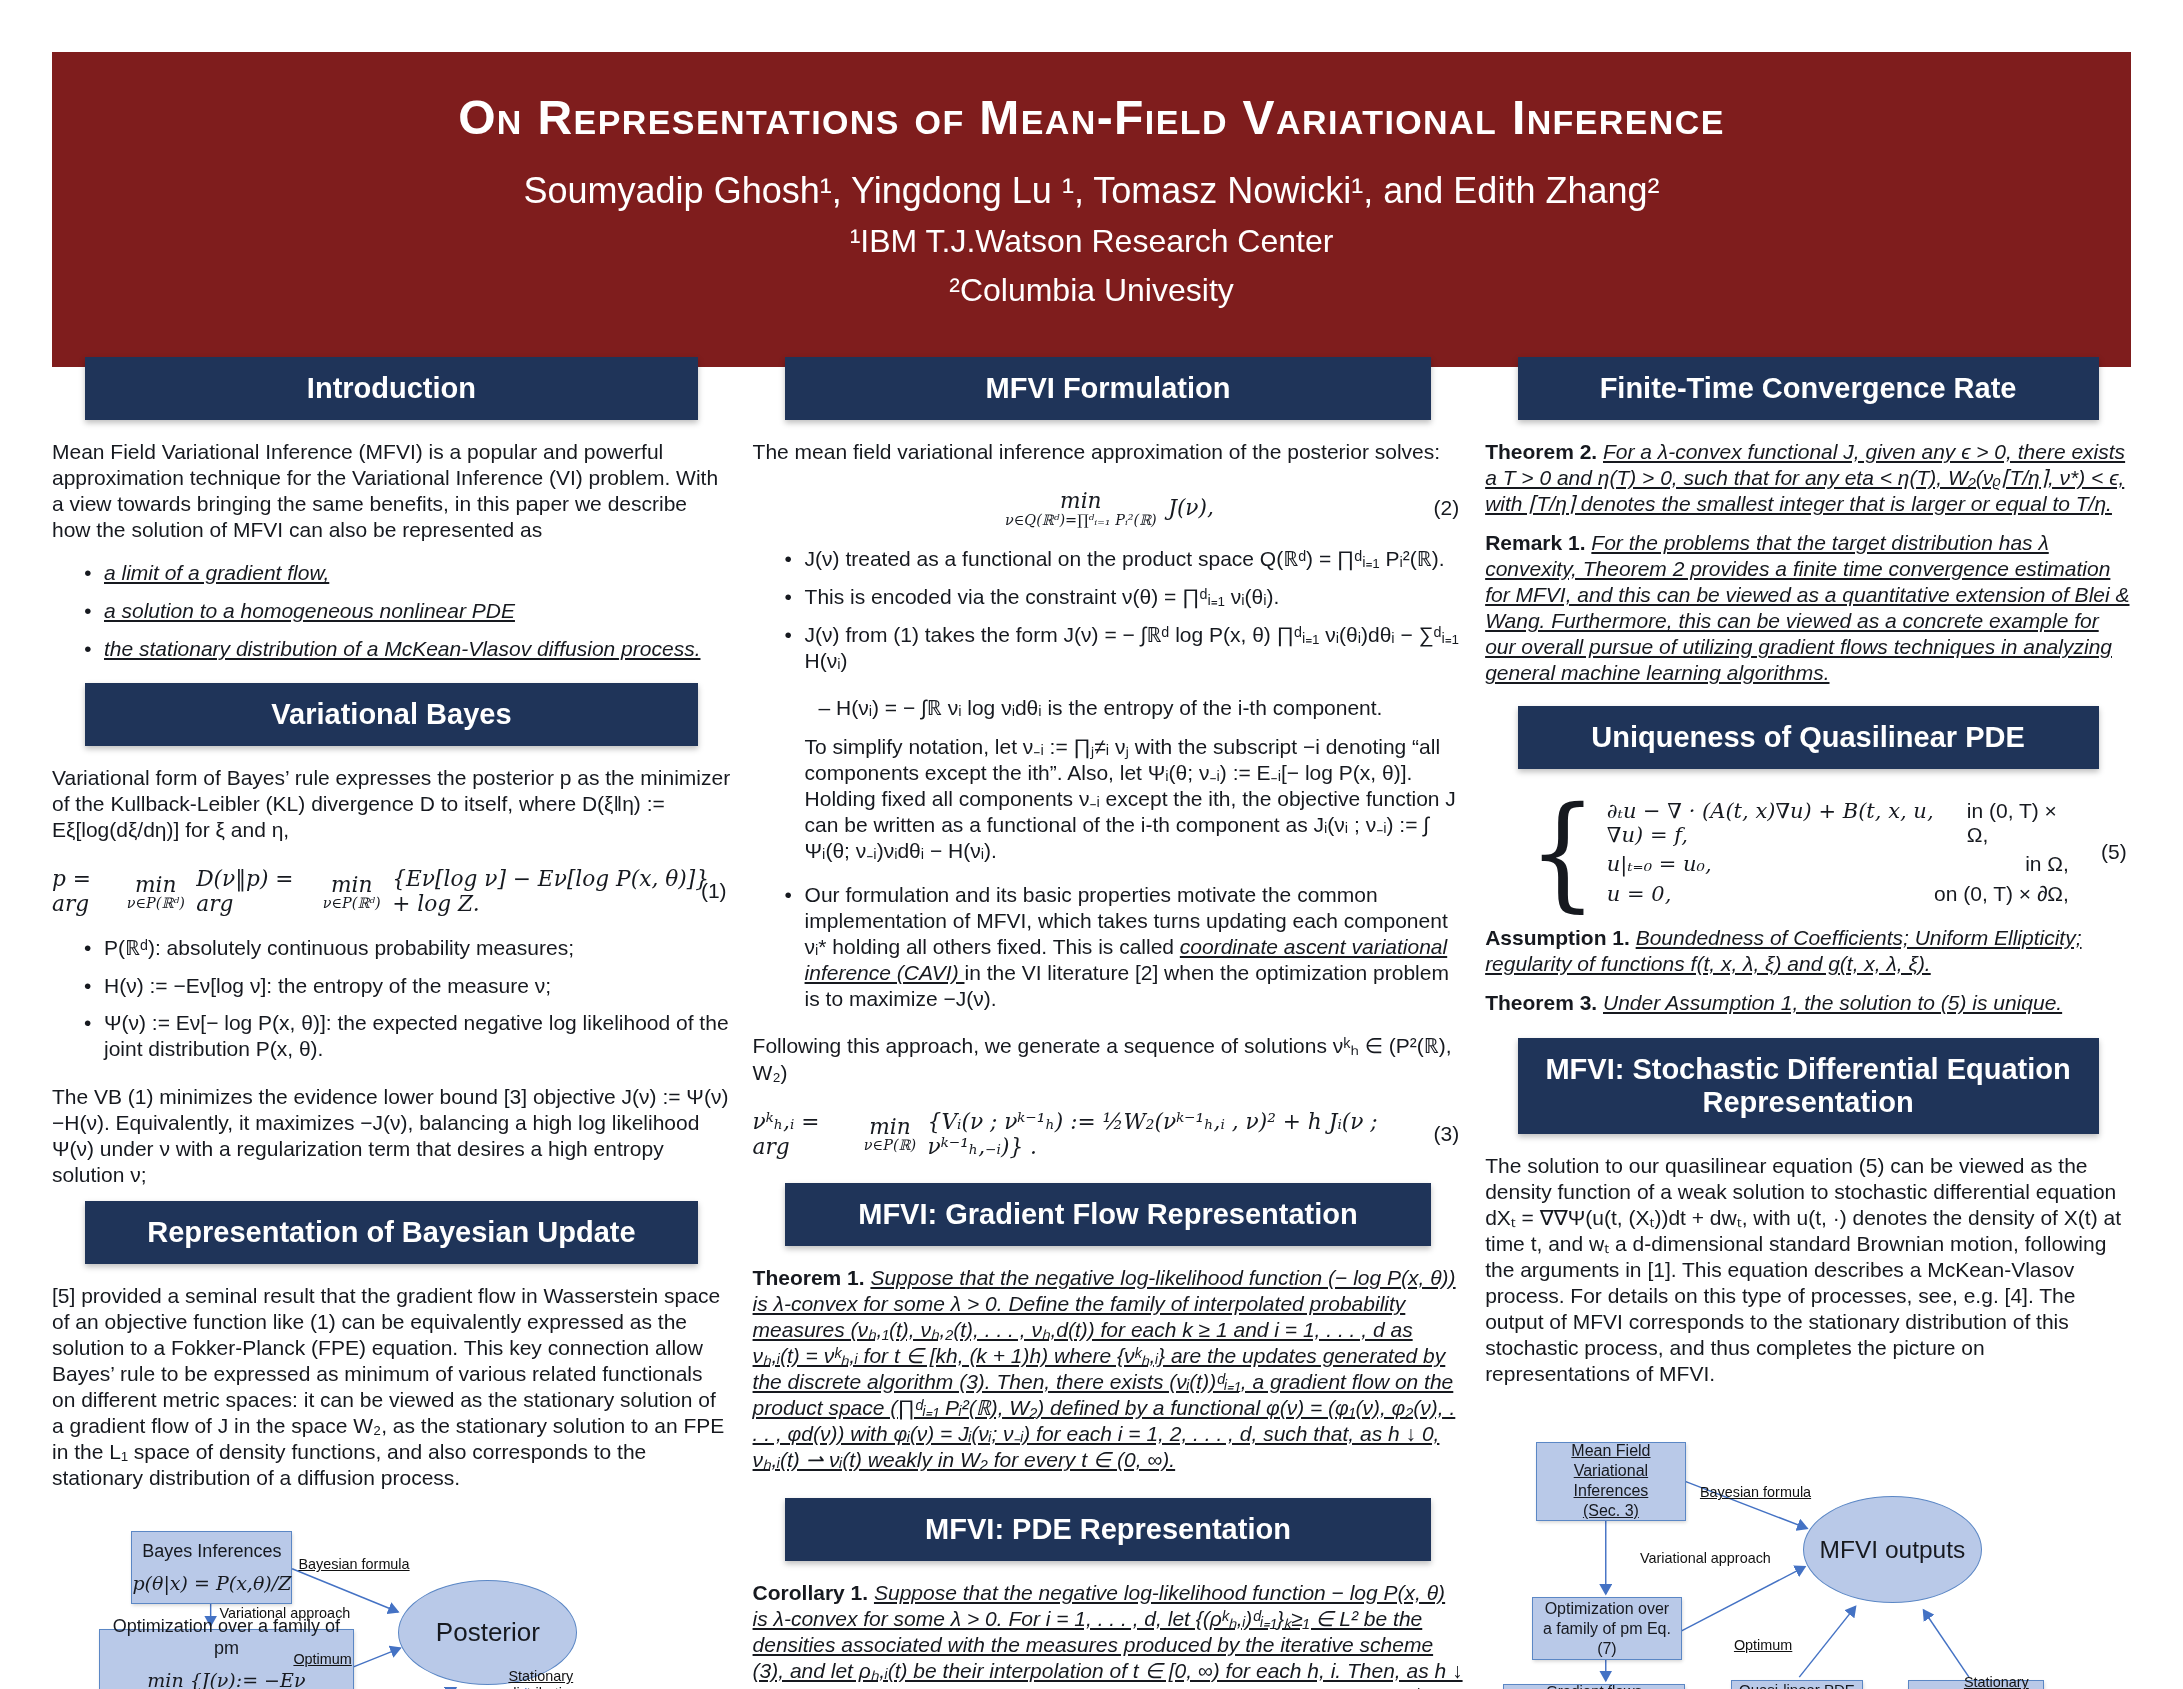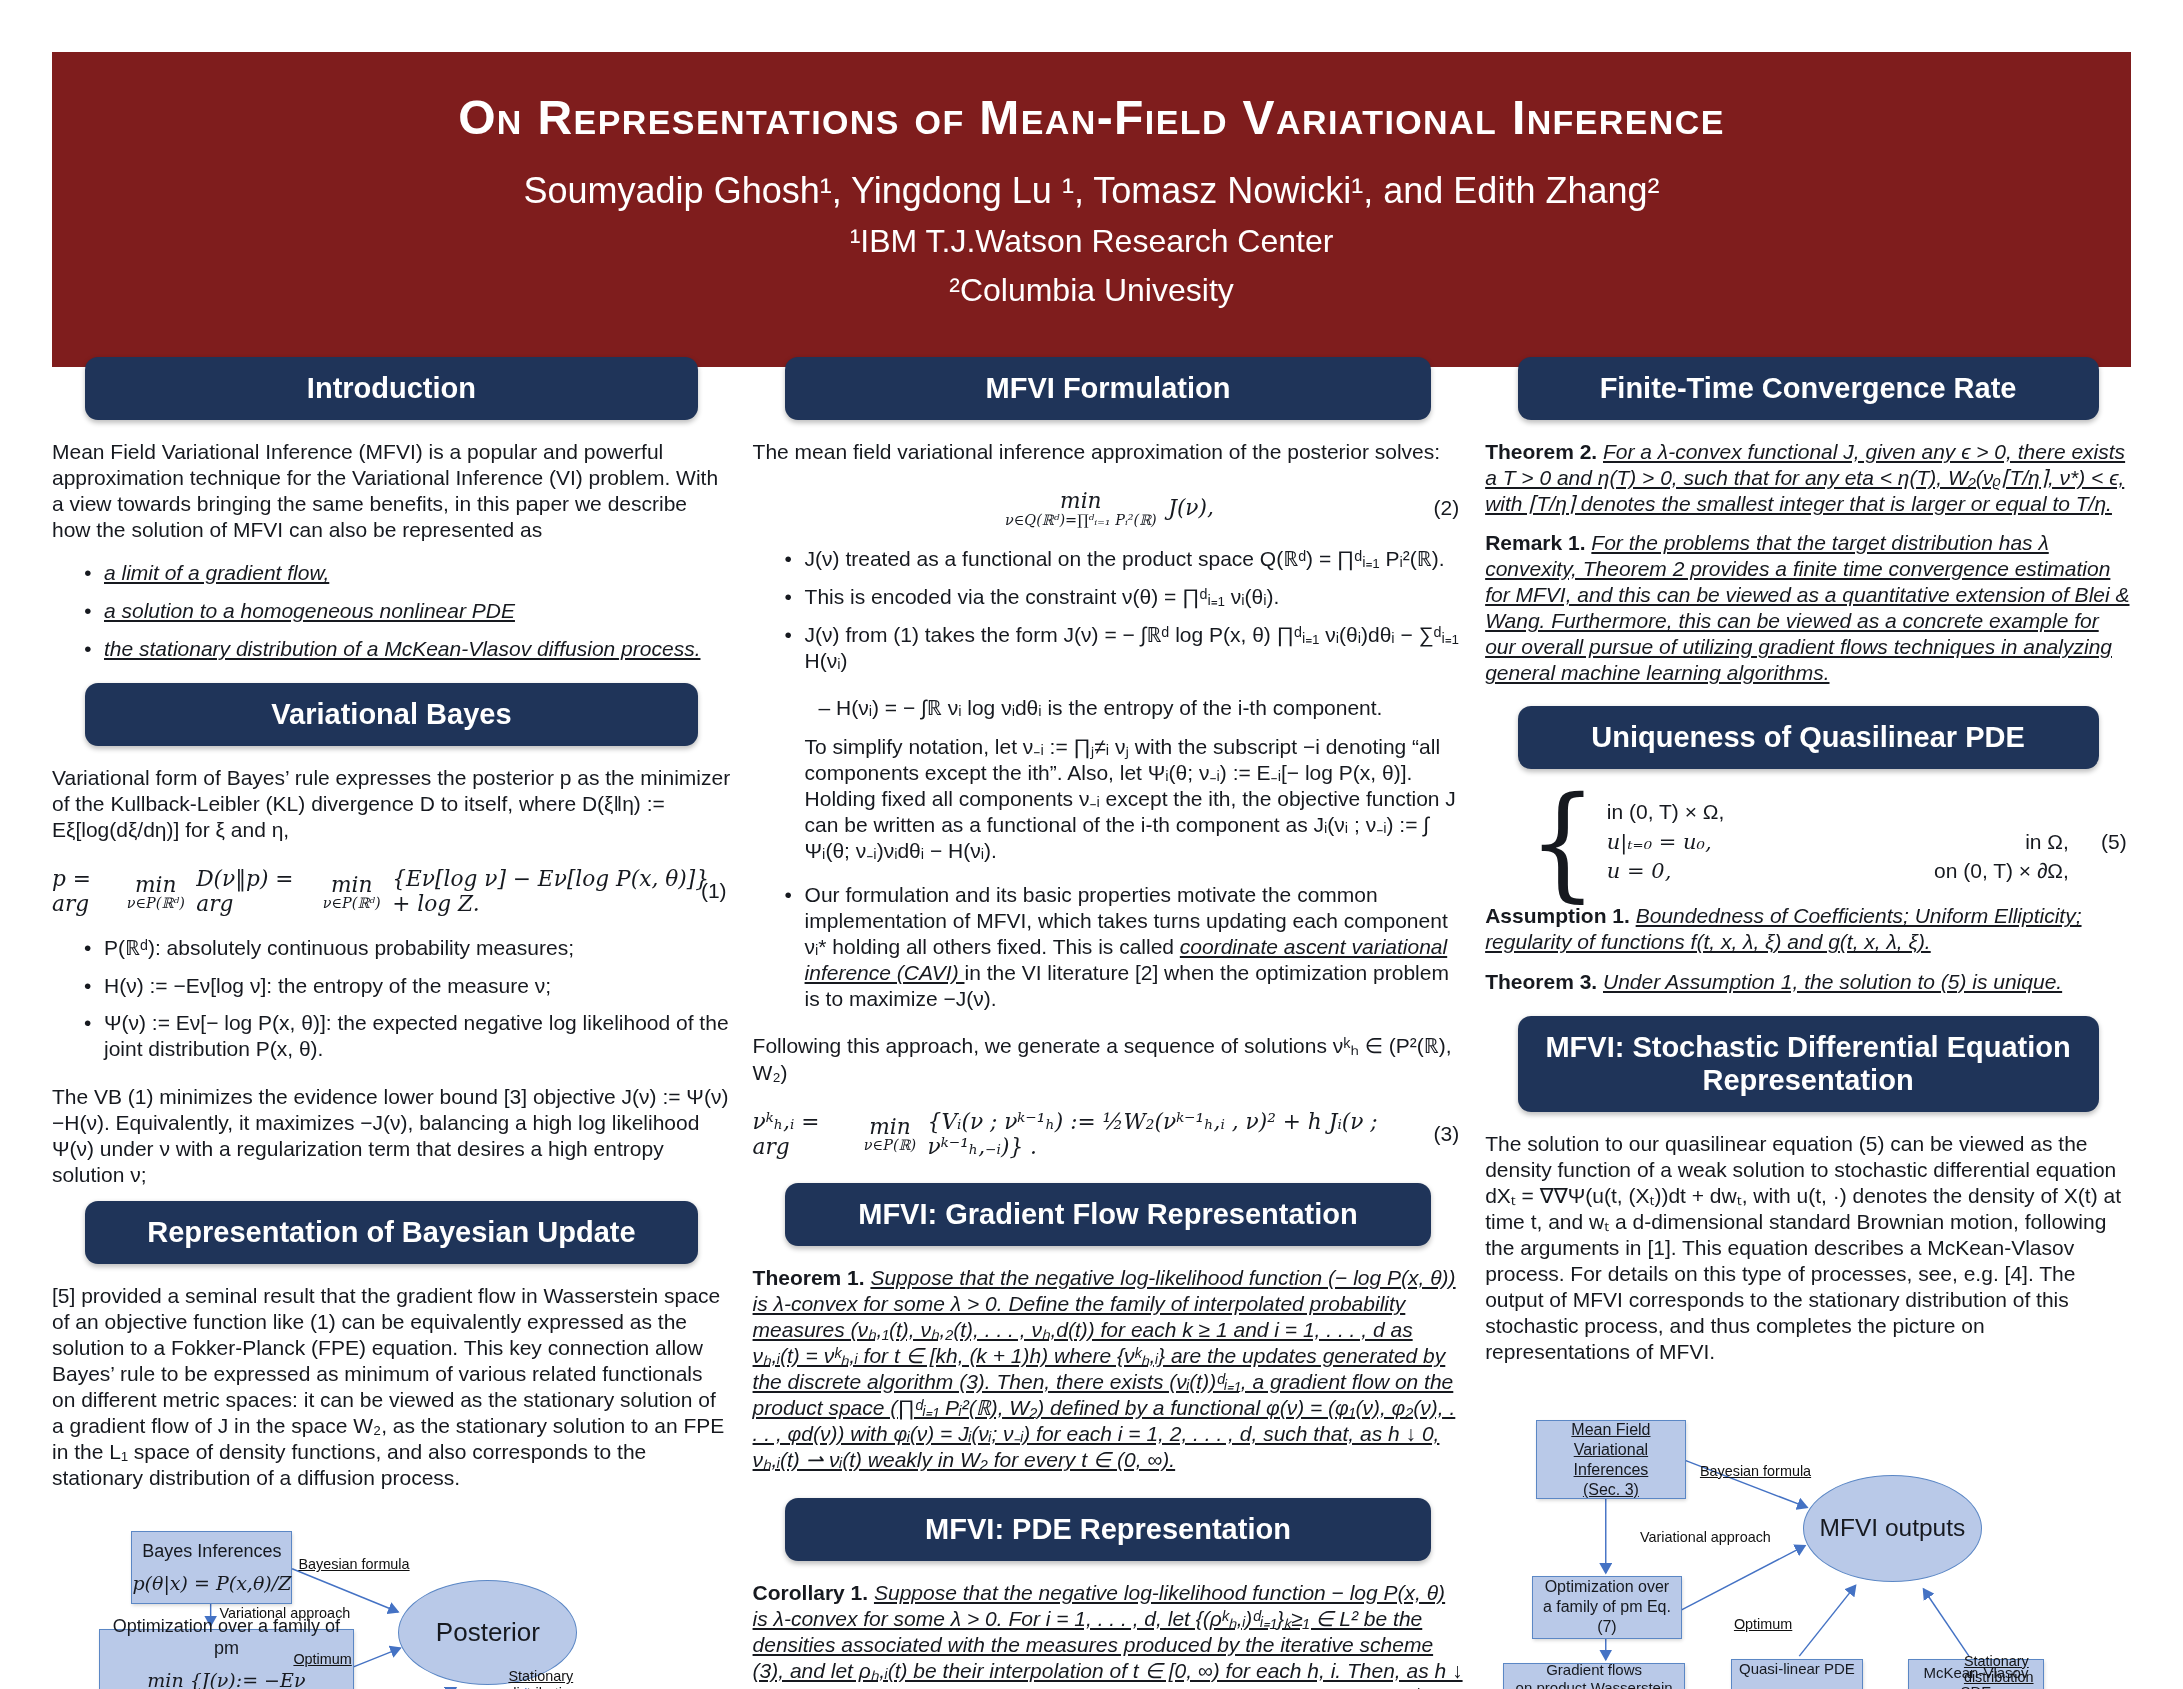--- a/index.html
+++ b/index.html
@@ -18,21 +18,21 @@
   }
   .poster-authors{margin-top:24.5px;font-size:36px;}
   .poster-affil{margin-top:11.6px;font-size:32px;}
   
   .columns{position:absolute;left:52px;top:357px;width:2079px;display:flex;gap:21.7px;}
   .col{display:flex;flex-direction:column;}
   .col1{width:679px;}
   .col2{width:711px;}
   .col3{width:646px;}
   .section-head{
-    background:#1f3459;color:#fff;border-radius:13px;text-align:center;
+    background:#1f3459;color:#fff;border-radius:0;text-align:center;
     font-weight:bold;font-size:29px;padding:15px 10px;margin:0 32.5px 19px 32.5px;
     box-shadow:0 2.9px 5.8px rgba(0,0,0,0.25);
   }
   .body-text{font-size:21px;line-height:1.24;text-align:left;}
   .ital{font-style:italic;text-decoration:underline;}
   .bold{font-weight:bold;}
   .math{font-family:"DejaVu Serif", serif;font-style:italic;}
   .blk{margin-bottom:13px;}
   ul.blist{list-style:none;margin:4.3px 0 10px 0;padding:0 0 0 32px;}
   ul.blist li{margin-bottom:11.6px;position:relative;padding-left:20px;}
@@ -217,20 +217,21 @@
     <div class="body-text blk">
       <span class="bold">Remark 1. </span><span class="ital">For the problems that the target distribution has λ convexity, Theorem 2 provides a finite time convergence estimation for MFVI, and this can be viewed as a quantitative extension of Blei &amp; Wang.  Furthermore, this can be viewed as a concrete example for our overall pursue of utilizing gradient flows techniques in analyzing general machine learning algorithms.</span>
     </div>
 
     <div class="section-head" style="margin-top:7.2px;">Uniqueness of Quasilinear PDE</div>
 
     <div class="eq5wrap">
       <span class="brace">{</span>
       <div class="eq5rows">
         <div class="eq5row">
+          <span class="math">∂ₜu − ∇ · (A(t, x)∇u) + B(t, x, u, ∇u) = f,</span>
           <span>in (0, T) × Ω,</span>
         </div>
         <div class="eq5row">
           <span class="math">u|ₜ₌₀ = u₀,</span>
           <span>in Ω,</span>
         </div>
         <div class="eq5row">
           <span class="math">u = 0,</span>
           <span>on (0, T) × ∂Ω,</span>
         </div>

